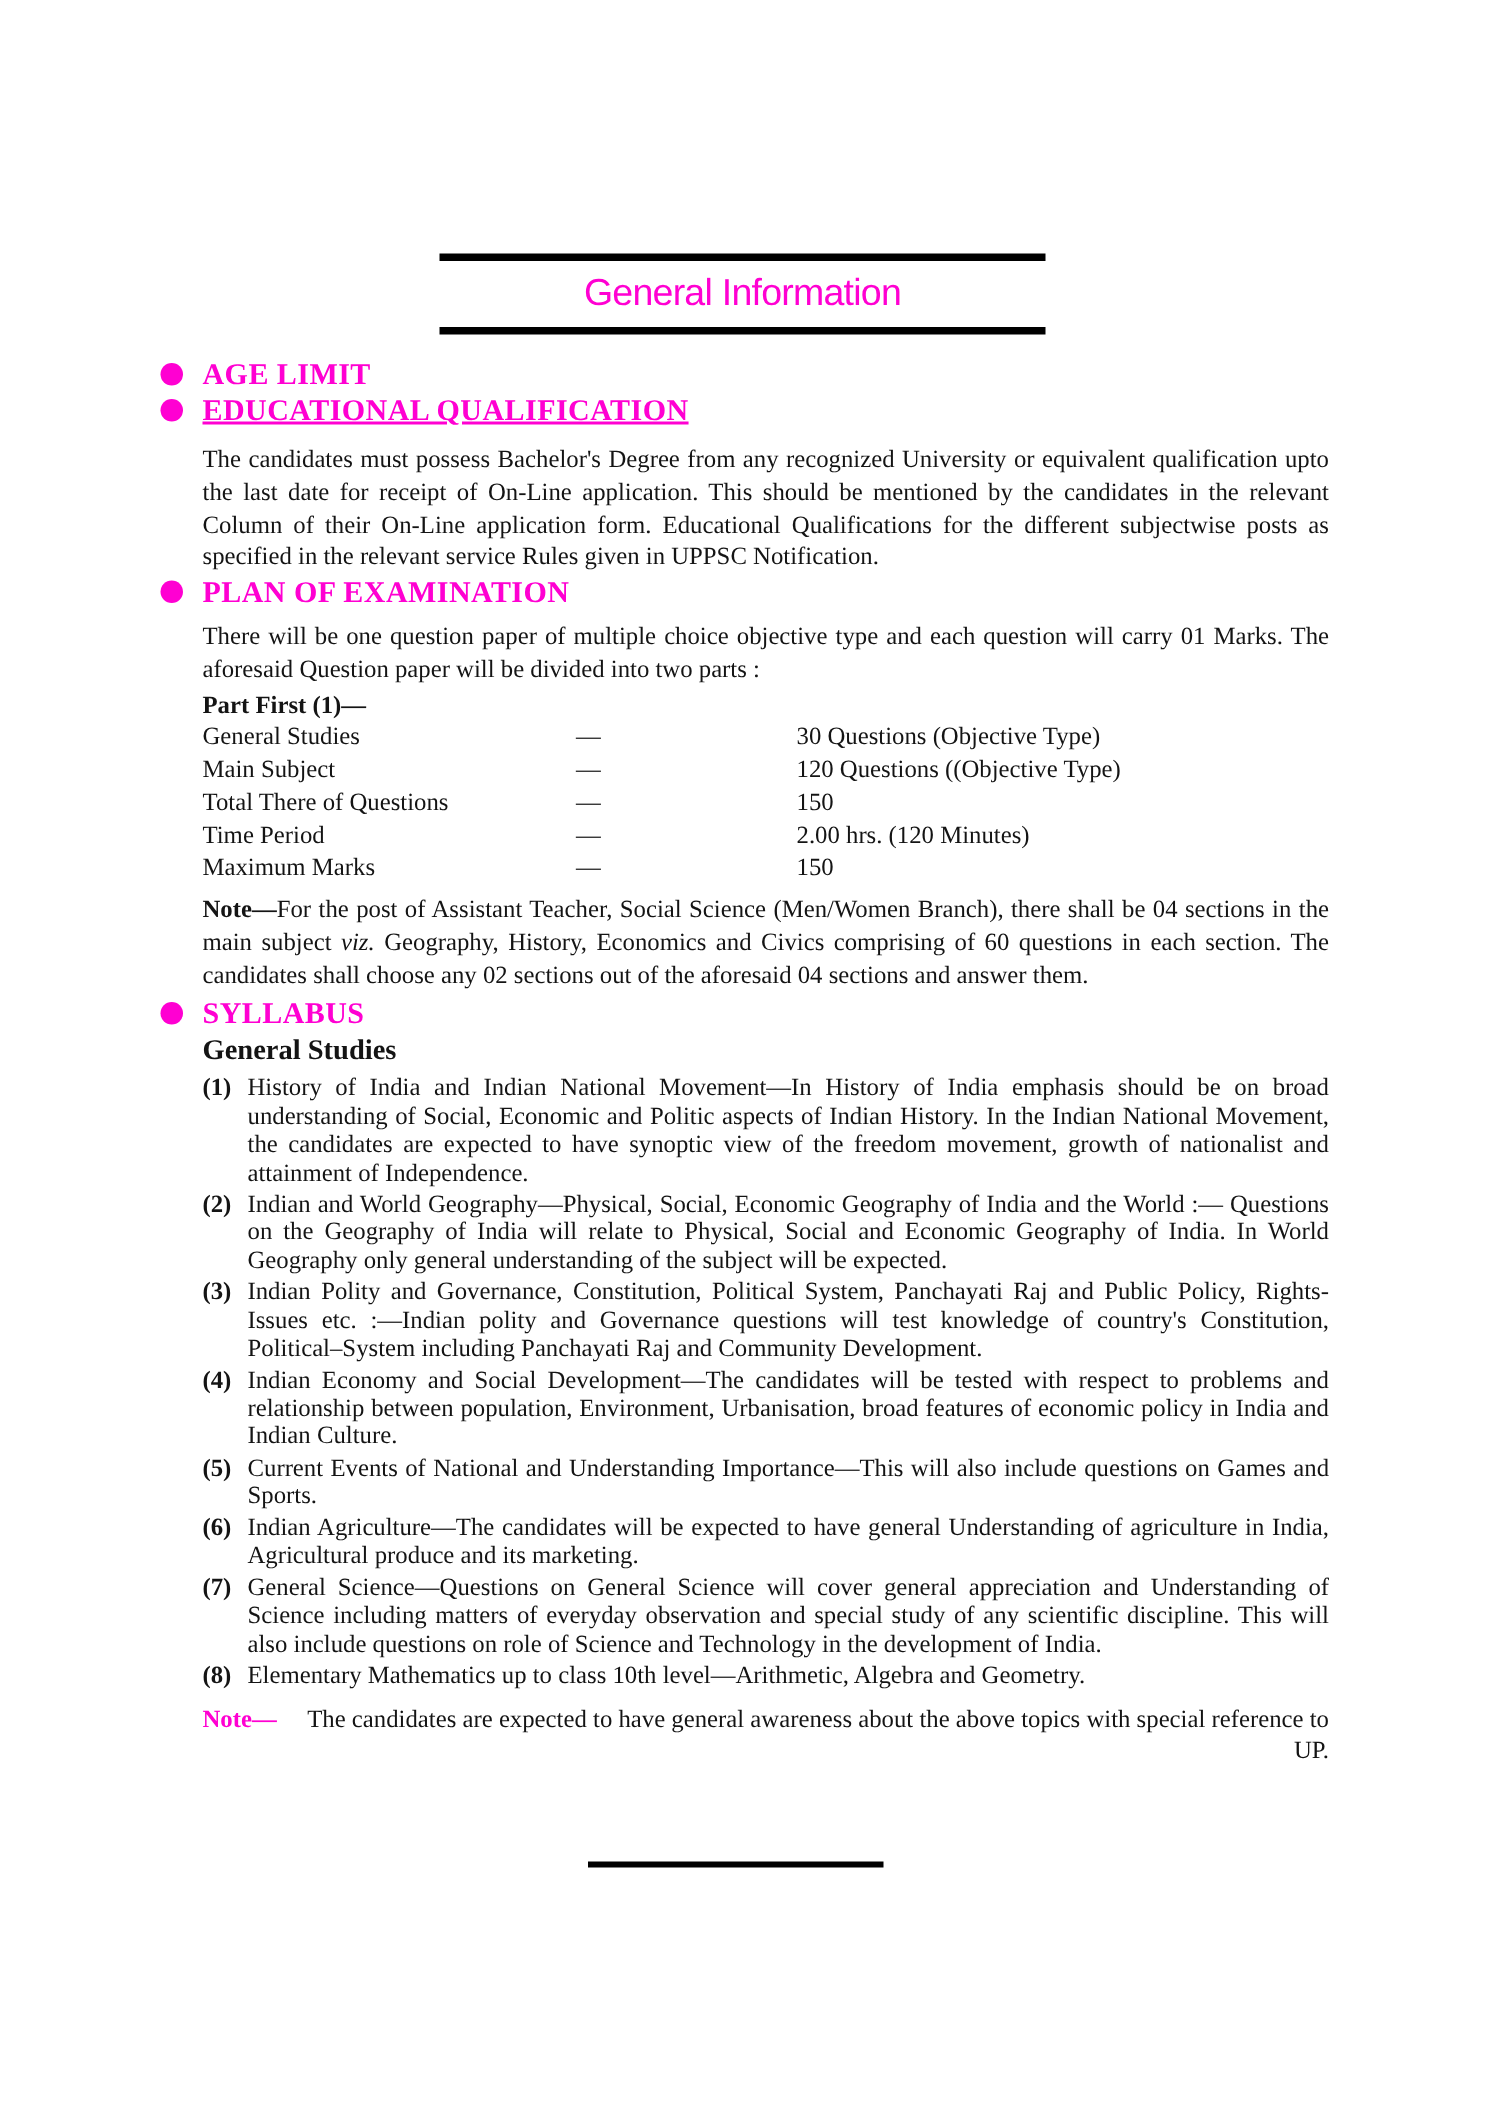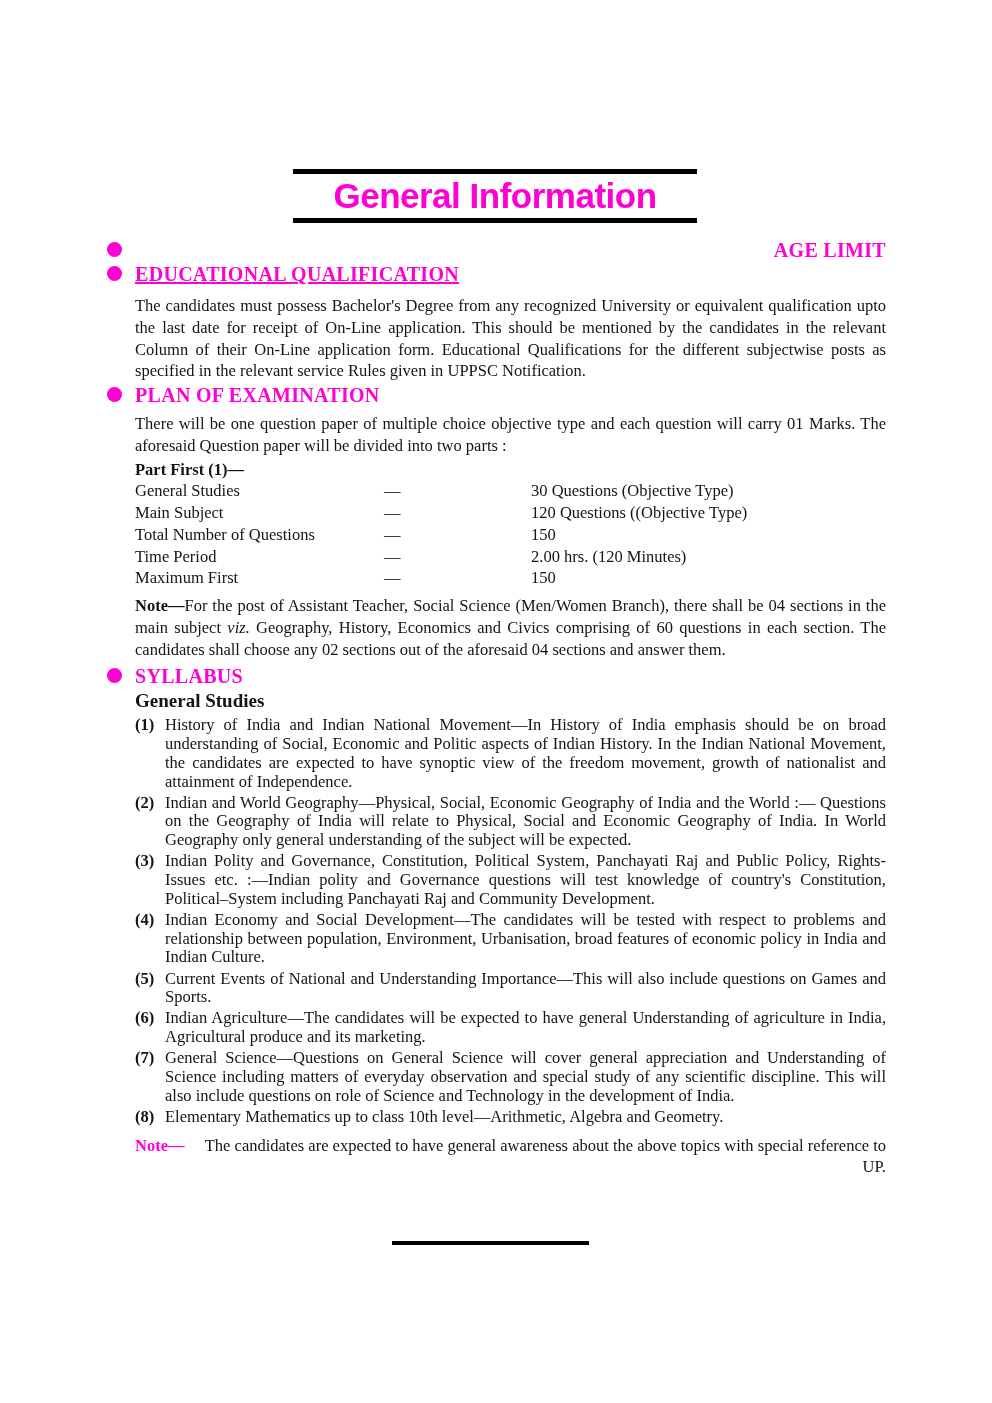--- a/index.html
+++ b/index.html
@@ -12,38 +12,38 @@
     overflow:hidden;
   }
   
   .title-band{
     position:absolute;top:169px;left:293px;width:404px;
     border-top:5px solid #000;border-bottom:5px solid #000;
     text-align:center;padding:1px 0 2px 0;
   }
   .title-text{
     font-family:"Liberation Sans", sans-serif;
-    font-weight:bold;font-size:35px;line-height:41px;
+    font-weight:normal;font-size:25px;line-height:41px;
     color:var(--accent);letter-spacing:-0.5px;white-space:nowrap;
   }
   
   .content{position:absolute;left:135px;top:238px;width:751px;}
   .section-heading{
     position:relative;margin:0;
     font-size:20px;line-height:24px;font-weight:bold;
     color:var(--accent);letter-spacing:0.3px;
   }
   .bullet{
     position:absolute;left:-28px;top:4px;
     width:15px;height:15px;border-radius:50%;
     background:var(--accent);
   }
   .body-par{margin:0;font-size:16.5px;line-height:21.8px;text-align:justify;}
   .mt-after-head{margin-top:4px;}
-  .h-age{margin-top:0;text-align:right;}
+  .h-age{margin-top:0;}
   .h-edu{margin-top:0;text-decoration:underline;}
   .h-plan{margin-top:1px;}
   .h-syl{margin-top:4px;}
   .edu-par{margin-top:9px;}
   .plan-par{margin-top:6px;}
   
   .plan-table{margin-top:2px;font-size:16.5px;line-height:21.7px;}
   .part-label{font-weight:bold;}
   .plan-row{display:grid;grid-template-columns:249px 147px 1fr;}
   .plan-row span{display:block;}
@@ -98,31 +98,31 @@
         <span>General Studies</span>
         <span>—</span>
         <span>30 Questions (Objective Type)</span>
       </div>
       <div class="plan-row">
         <span>Main Subject</span>
         <span>—</span>
         <span>120 Questions ((Objective Type)</span>
       </div>
       <div class="plan-row">
-        <span>Total Number of Questions</span>
+        <span>Total There of Questions</span>
         <span>—</span>
         <span>150</span>
       </div>
       <div class="plan-row">
         <span>Time Period</span>
         <span>—</span>
         <span>2.00 hrs. (120 Minutes)</span>
       </div>
       <div class="plan-row">
-        <span>Maximum First</span>
+        <span>Maximum Marks</span>
         <span>—</span>
         <span>150</span>
       </div>
     </div>
 
     <p class="body-par plan-note"><span class="note-label">Note—</span><span>For the post of Assistant Teacher, Social Science (Men/Women Branch), there shall be 04 sections in the main subject </span><span class="it">viz.</span><span> Geography, History, Economics and Civics comprising of 60 questions in each section. The candidates shall choose any 02 sections out of the aforesaid 04 sections and answer them.</span></p>
 
     <h2 class="section-heading h-syl">
       <span class="bullet"></span>
       <span>SYLLABUS</span>

